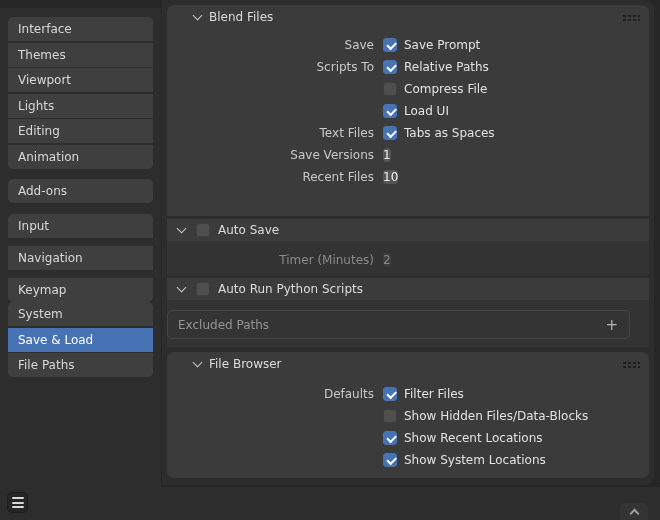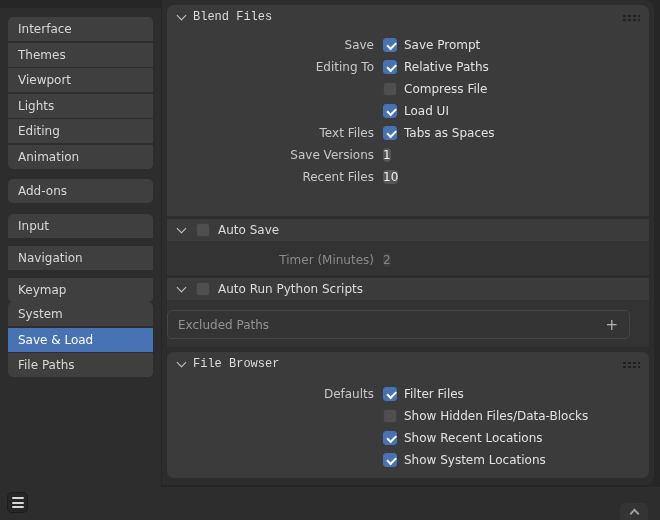--- a/index.html
+++ b/index.html
@@ -22,21 +22,21 @@
   
   .nav-group { position:absolute; left:8px; width:145px; border-radius:5px; overflow:hidden; display:flex; flex-direction:column; gap:1.5px; background:transparent; }
   .nav-item { height:24px; line-height:24px; background:#3f3f3f; color:#d8d8d8; padding-left:10px; cursor:default; }
   .nav-item.selected { background:var(--accent); color:#ffffff; }
   .g1 { top:9px; } .g2 { top:171px; } .g3 { top:206px;gap:8px; } .g4 { top:294px; }
 
   
   .panel { position:absolute; left:5px; width:482px; background:#3b3b3b; }
   .panel-blend { top:5px; height:211px; border-radius:7px 7px 0 0; }
   .panel-filebrowser { top:352px; height:126px; border-radius:7px; }
-  .panel-header { position:relative; height:24px; display:flex; align-items:center; padding-left:11px; color:#dcdcdc;font-family:Liberation Mono, monospace; }
+  .panel-header { position:relative; height:24px; display:flex; align-items:center; padding-left:27px; color:#dcdcdc; }
   .subpanel-header { position:absolute; left:5px; width:482px; height:22px; background:#3b3b3b; display:flex; align-items:center; padding-left:11px; color:#dcdcdc; }
   .subpanel-body { position:absolute; left:5px; width:482px; background:#333333; }
   .sp-save-header { top:219px; }
   .sp-save-body { top:241px; height:34px; padding-top:8px; }
   .sp-run-header { top:278px; }
   .sp-run-body { top:300px; height:47px; padding-top:10px; }
 
   .chev { width:7px; height:7px; border-right:1.6px solid #c9c9c9; border-bottom:1.6px solid #c9c9c9; transform:rotate(45deg); margin-top:-4px; flex:none; }
   .panel-title { margin-left:8px; }
   .sub-title { margin-left:8px; }
@@ -121,21 +121,21 @@
       <span class="panel-title">Blend Files</span>
       <span class="grip"></span>
     </div>
     <div class="rows">
       <div class="row">
         <span class="row-label">Save</span>
         <span class="checkbox checked"></span>
         <span class="check-label">Save Prompt</span>
       </div>
       <div class="row">
-        <span class="row-label">Editing To</span>
+        <span class="row-label">Scripts To</span>
         <span class="checkbox checked"></span>
         <span class="check-label">Relative Paths</span>
       </div>
       <div class="row">
         <span class="row-label"></span>
         <span class="checkbox"></span>
         <span class="check-label">Compress File</span>
       </div>
       <div class="row">
         <span class="row-label"></span>

